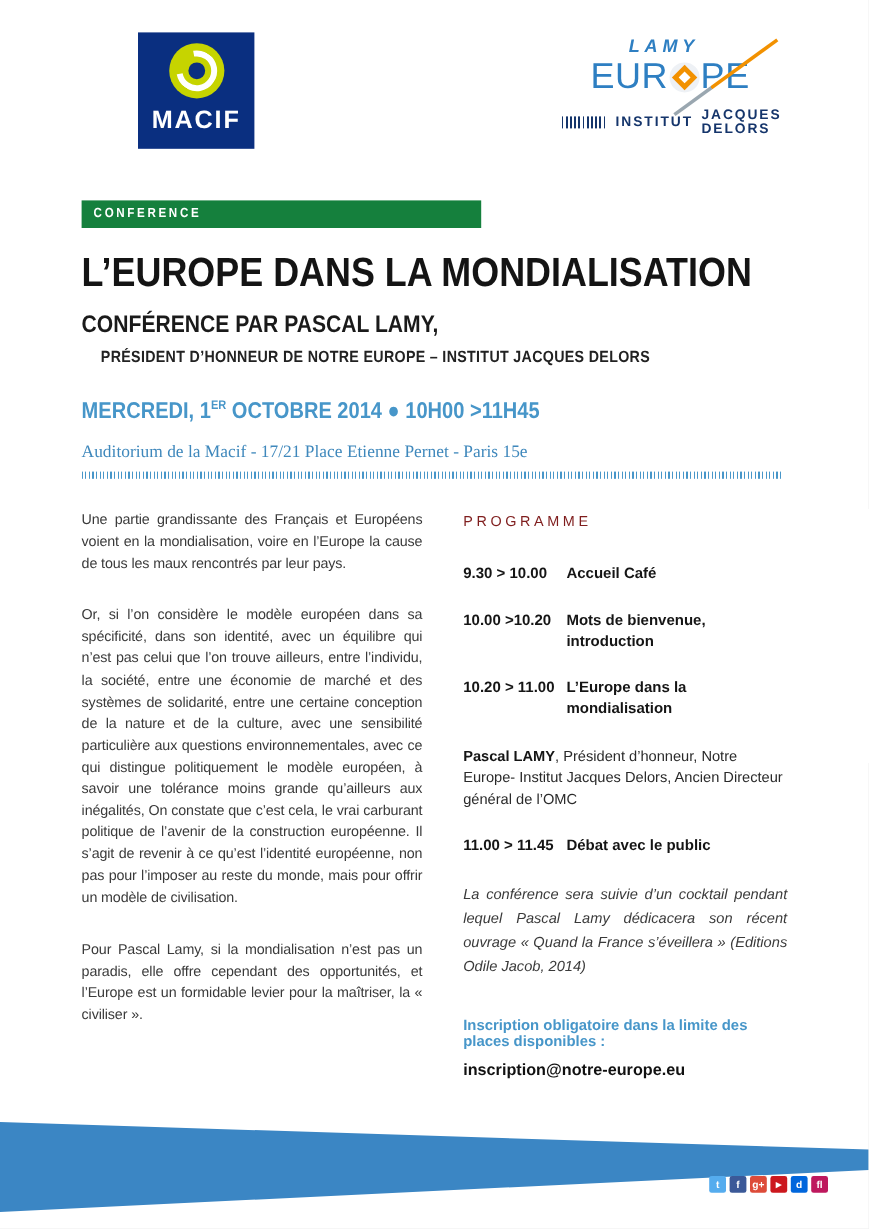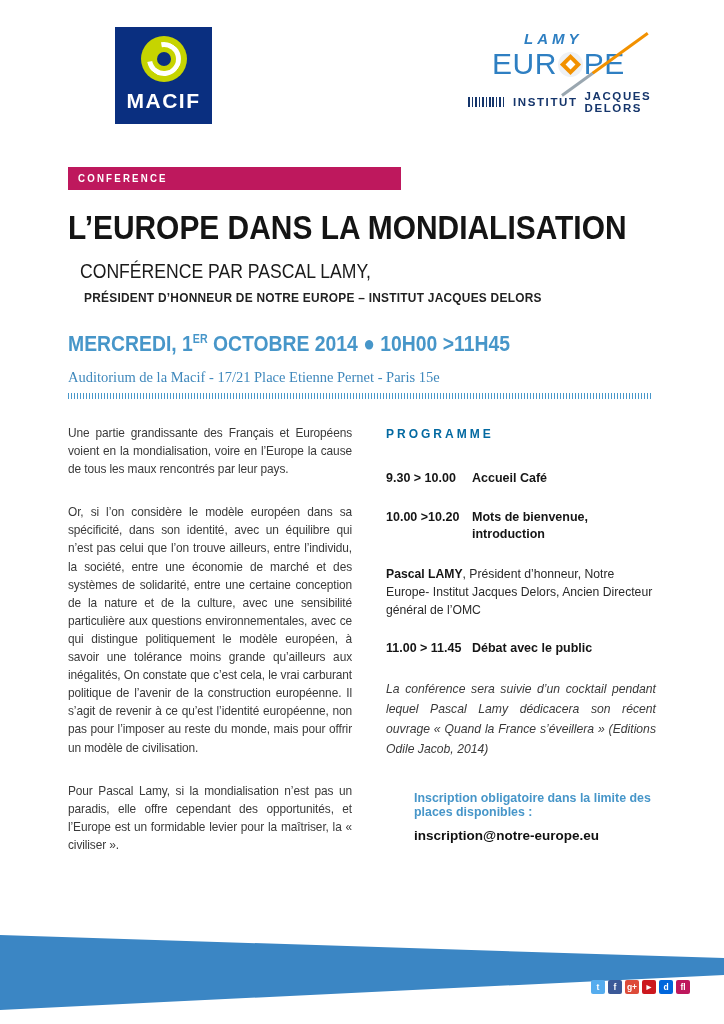--- a/index.html
+++ b/index.html
@@ -32,44 +32,44 @@
   .ne-compass .d2 { position:absolute; left:9px; top:9px; width:7px; height:7px; background:#ffffff; transform:rotate(45deg); }
   .ne-needle { position:absolute; left:94px; top:64px; width:106px; height:3px;
     background:linear-gradient(90deg,#9aa7b0 0 36%, #f29100 36%);
     transform:rotate(-36deg); transform-origin:0 50%; }
   .ne-sub { display:flex; align-items:center; gap:7px; margin-top:11px;
     color:#15356b; font-weight:700; font-size:11.5px; letter-spacing:1.6px; }
   .ne-barcode { width:38px; height:10px; flex:none;
     background:repeating-linear-gradient(90deg,#15356b 0 1.5px, transparent 1.5px 3.5px); }
 
   
-  .conf-bar { position:absolute; left:68px; top:167px; width:333px; height:23px; background:#be185d;
+  .conf-bar { position:absolute; left:68px; top:167px; width:333px; height:23px; background:#15803d;
     color:#fff; font-size:11px; font-weight:700; letter-spacing:2.5px; line-height:23px; padding-left:10px; }
   .title { position:absolute; left:68px; top:210px; font-size:34px; font-weight:700; color:#141414; line-height:1; }
-  .sub1  { position:absolute; left:68px; top:261px; font-size:20px; font-weight:400; color:#1a1a1a; line-height:1;margin-left:12px; }
+  .sub1  { position:absolute; left:68px; top:261px; font-size:20px; font-weight:700; color:#1a1a1a; line-height:1; }
   .sub2  { position:absolute; left:84px; top:291px; font-size:13.5px; font-weight:700; color:#222; letter-spacing:.3px; line-height:1; }
-  .date  { position:absolute; left:68px; top:333px; font-size:22px; font-weight:700; color:#4796c9; line-height:1; }
+  .date  { position:absolute; left:68px; top:333px; font-size:19px; font-weight:700; color:#4796c9; line-height:1; }
   .date sup { font-size:55%; }
   .venue { position:absolute; left:68px; top:369px; font-family:"Liberation Serif", serif; font-size:14.5px; color:#3f88bc; }
   .divider { position:absolute; left:68px; top:393px; width:585px; height:6px;
     background:repeating-linear-gradient(90deg,#4796c9 0 1px, transparent 1px 3px); }
 
   
   .cols { position:absolute; left:68px; top:424px; width:588px; display:flex; gap:34px; }
   .col-left { width:284px; flex:none; }
   .col-right { flex:1; }
   .body-p { font-size:11.9px; line-height:1.52; letter-spacing:-.1px; text-align:justify; color:#3a3a3a; margin-bottom:25px; }
 
-  .prog-head { color:#0369a1; font-weight:700; font-size:12px; letter-spacing:3px; margin:3px 0 29px; }
+  .prog-head { color:#7f1d1d; font-weight:400; font-size:12px; letter-spacing:3px; margin:3px 0 29px; }
   .prog-row { display:flex; margin-bottom:21px; font-weight:700; font-size:12.5px; color:#151515; line-height:1.4; }
   .prog-time { width:86px; flex:none; }
   .speakers { font-size:12.2px; line-height:1.5; color:#2a2a2a; margin-bottom:21px; }
   .speakers b { font-weight:700; color:#151515; }
   .note { font-style:italic; font-size:12.2px; line-height:1.65; text-align:justify; color:#3a3a3a; margin-top:14px; }
-  .register { margin-top:32px;margin-left:28px; }
+  .register { margin-top:32px; }
   .register-text { color:#4796c9; font-weight:700; font-size:12.4px; }
   .register-email { font-weight:700; font-size:13.5px; color:#111; margin-top:9px; cursor:pointer; }
 
   
   .band { position:absolute; left:0; top:920px; width:724px; height:104px; display:block; }
   .socials { position:absolute; top:980px; right:34px; display:flex; gap:3px; }
   .social { width:14px; height:14px; border-radius:2px; color:#fff; font-size:8.5px; font-weight:700;
     display:flex; align-items:center; justify-content:center; cursor:pointer; line-height:1; }
 </style>
 </head>
@@ -140,20 +140,24 @@
         <span class="prog-time">9.30 &gt; 10.00</span>
         <span class="prog-label">Accueil Café</span>
       </div>
 
       <div class="prog-row">
         <span class="prog-time">10.00 &gt;10.20</span>
         <span class="prog-label">Mots de bienvenue, introduction</span>
       </div>
 
 
+      <div class="prog-row">
+        <span class="prog-time">10.20 &gt; 11.00</span>
+        <span class="prog-label">L’Europe dans la mondialisation</span>
+      </div>
 
       <div class="speakers">
         <b>Pascal LAMY</b><span>, Président d’honneur, Notre Europe- Institut Jacques Delors, Ancien Directeur général de l’OMC</span>
       </div>
 
       <div class="prog-row">
         <span class="prog-time">11.00 &gt; 11.45</span>
         <span class="prog-label">Débat avec le public</span>
       </div>
 

